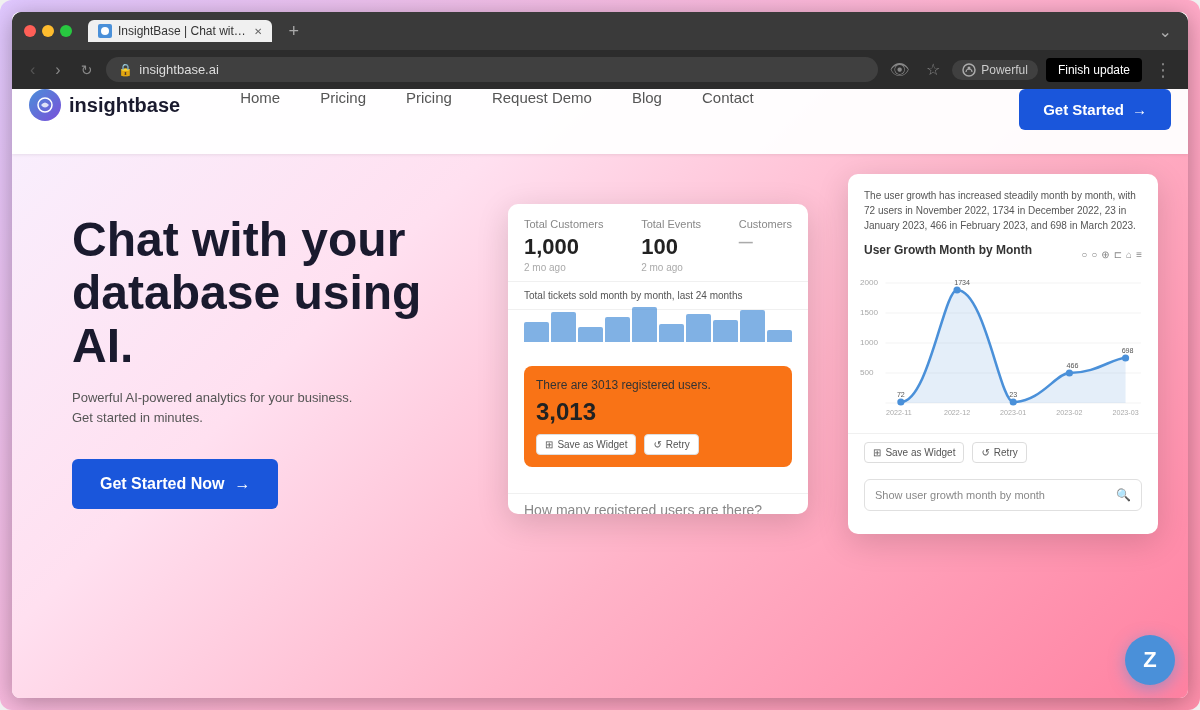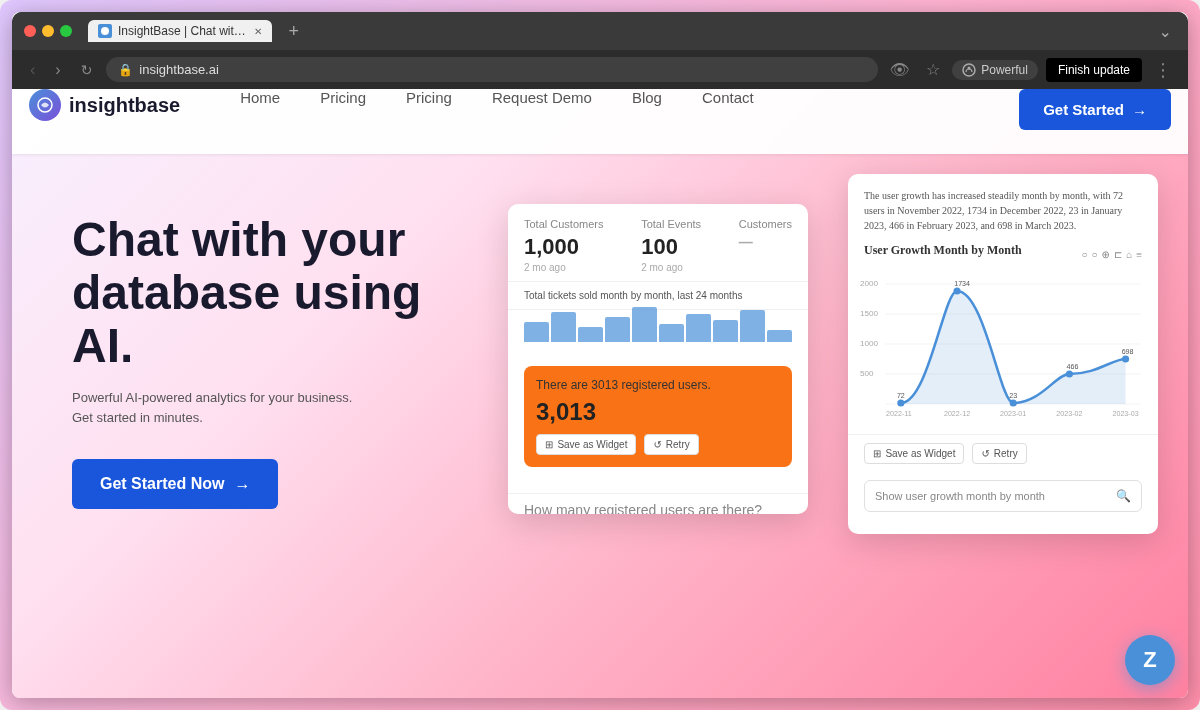--- a/index.html
+++ b/index.html
@@ -205,21 +205,21 @@
       opacity: 0.7;
     }
 
     
     .card-2 {
       position: absolute;
       right: 0; top: 0;
       width: 310px; height: 360px;
       z-index: 3;
     }
-    .card2-header { padding: 14px 16px 8px; font-family: Liberation Serif, serif; }
+    .card2-header { padding: 14px 16px 8px; }
     .card2-desc { font-size: 10px; color: #555; line-height: 1.5; margin-bottom: 10px; }
     .card2-title { font-size: 12px; font-weight: 700; color: #333; margin-bottom: 8px; }
     .card2-chart-area { padding: 0 12px; height: 160px; position: relative; }
     .chart-svg { width: 100%; height: 100%; }
     .card2-actions {
       display: flex; gap: 8px; padding: 8px 16px;
       border-top: 1px solid #f0f0f0;
     }
     .card2-input {
       margin: 8px 16px;

